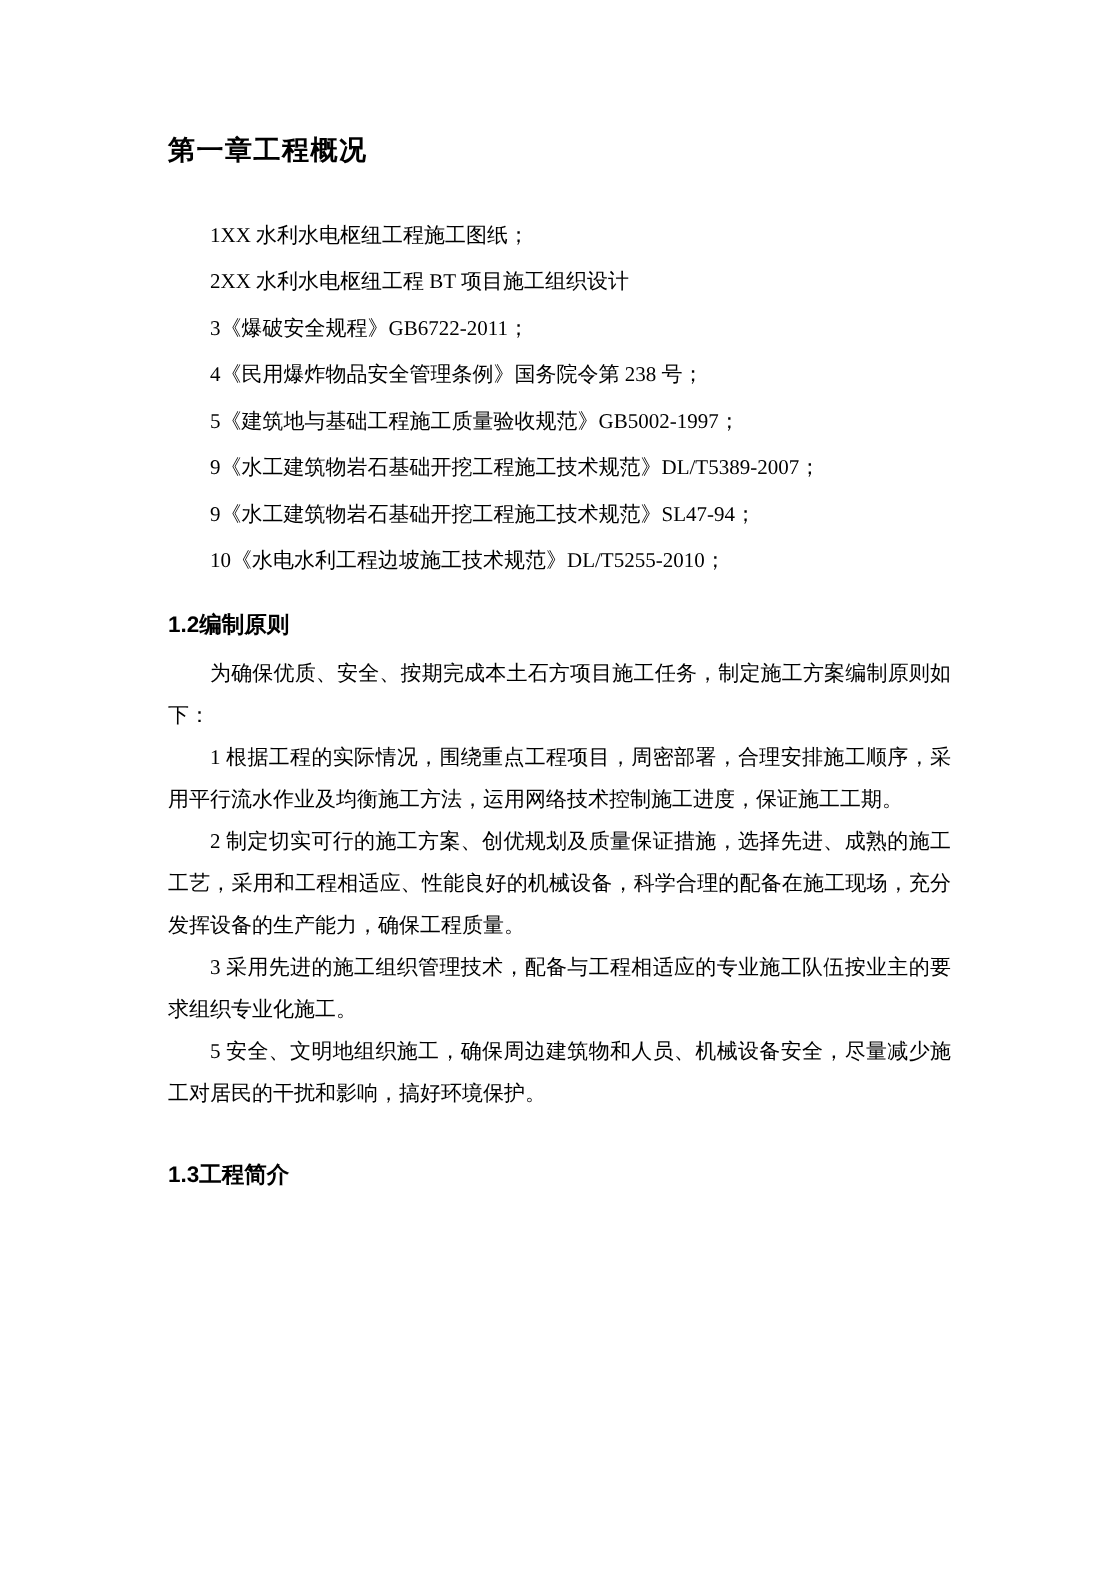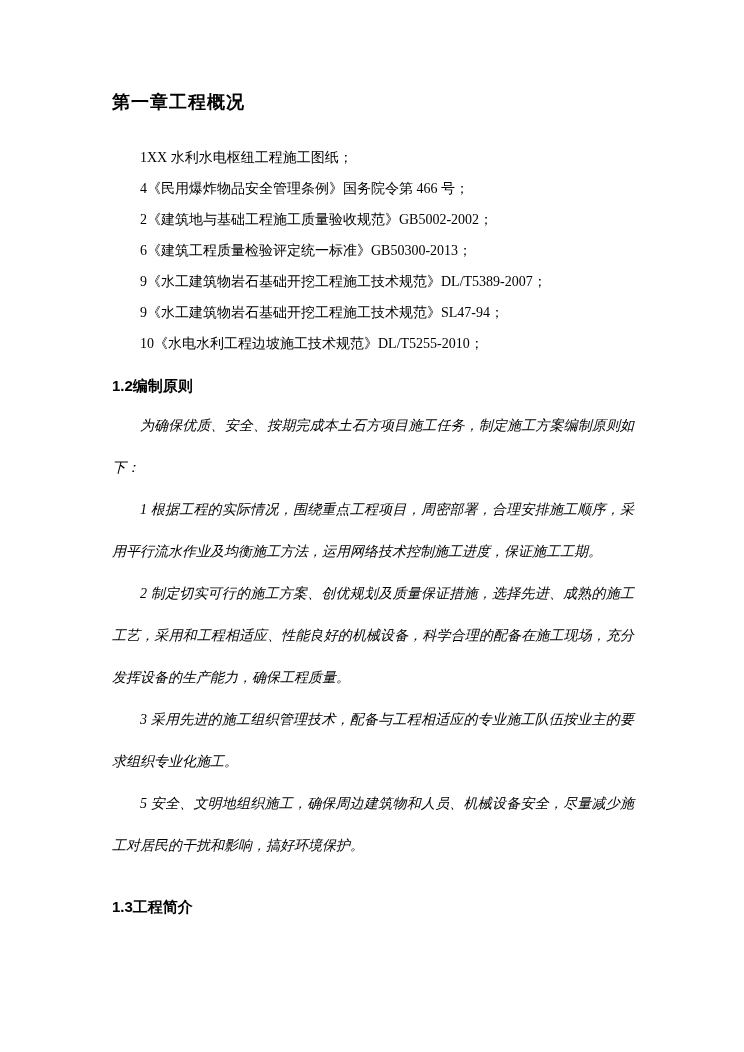--- a/index.html
+++ b/index.html
@@ -10,21 +10,21 @@
     font-family: "Liberation Serif", "DejaVu Serif", serif;
   }
   .page {
     width: 744px;
     height: 1052px;
     padding: 90px 110px 0 112px;
     overflow: hidden;
     background: #ffffff;
   }
   .chapter-title {
-    font-family: Liberation Serif, serif;
+    font-family: Liberation Mono, monospace;
     font-size: 18px;
     font-weight: bold;
     letter-spacing: 1px;
     line-height: 24px;
     margin-bottom: 28px;
   }
   .section-heading {
     font-family: "Liberation Sans", "DejaVu Sans", sans-serif;
     font-size: 15px;
     font-weight: bold;
@@ -33,40 +33,40 @@
   }
   .ref-list { margin-bottom: 16px; }
   .ref-item {
     font-size: 14px;
     line-height: 31px;
     padding-left: 28px;
     white-space: nowrap;
   }
   .para {
     font-size: 14px;
-    line-height: 42px;
+    line-height: 28px;
     text-align: justify;
     text-indent: 28px;
-    font-style: italic;
   }
   .section-heading.last { margin-top: 29px; }
 </style>
 </head>
 <body>
 
 <div class="page">
 
   <h1 class="chapter-title">第一章工程概况</h1>
 
 
   <div class="ref-list">
     <p class="ref-item">1XX 水利水电枢纽工程施工图纸；</p>
-    <p class="ref-item">4《民用爆炸物品安全管理条例》国务院令第 466 号；</p>
-    <p class="ref-item">2《建筑地与基础工程施工质量验收规范》GB5002-2002；</p>
-    <p class="ref-item">6《建筑工程质量检验评定统一标准》GB50300-2013；</p>
+    <p class="ref-item">2XX 水利水电枢纽工程 BT 项目施工组织设计</p>
+    <p class="ref-item">3《爆破安全规程》GB6722-2011；</p>
+    <p class="ref-item">4《民用爆炸物品安全管理条例》国务院令第 238 号；</p>
+    <p class="ref-item">5《建筑地与基础工程施工质量验收规范》GB5002-1997；</p>
     <p class="ref-item">9《水工建筑物岩石基础开挖工程施工技术规范》DL/T5389-2007；</p>
     <p class="ref-item">9《水工建筑物岩石基础开挖工程施工技术规范》SL47-94；</p>
     <p class="ref-item">10《水电水利工程边坡施工技术规范》DL/T5255-2010；</p>
   </div>
 
   <h2 class="section-heading">1.2编制原则</h2>
 
   <p class="para">为确保优质、安全、按期完成本土石方项目施工任务，制定施工方案编制原则如下：</p>
   <p class="para">1 根据工程的实际情况，围绕重点工程项目，周密部署，合理安排施工顺序，采用平行流水作业及均衡施工方法，运用网络技术控制施工进度，保证施工工期。</p>
   <p class="para">2 制定切实可行的施工方案、创优规划及质量保证措施，选择先进、成熟的施工工艺，采用和工程相适应、性能良好的机械设备，科学合理的配备在施工现场，充分发挥设备的生产能力，确保工程质量。</p>

